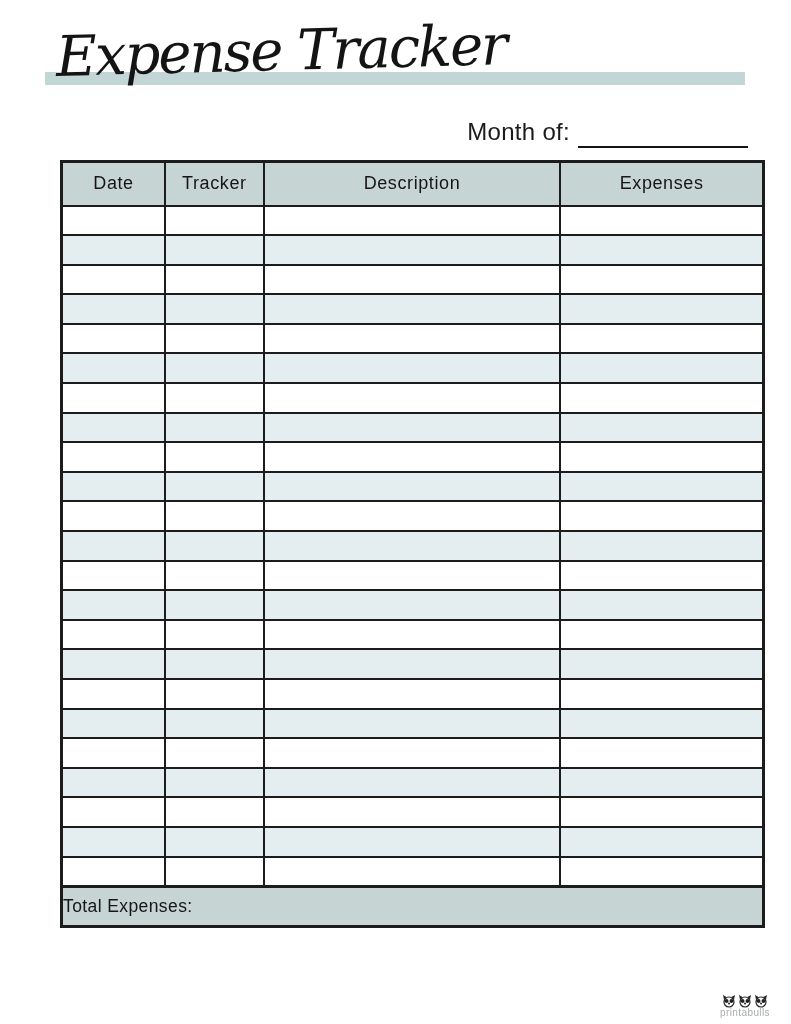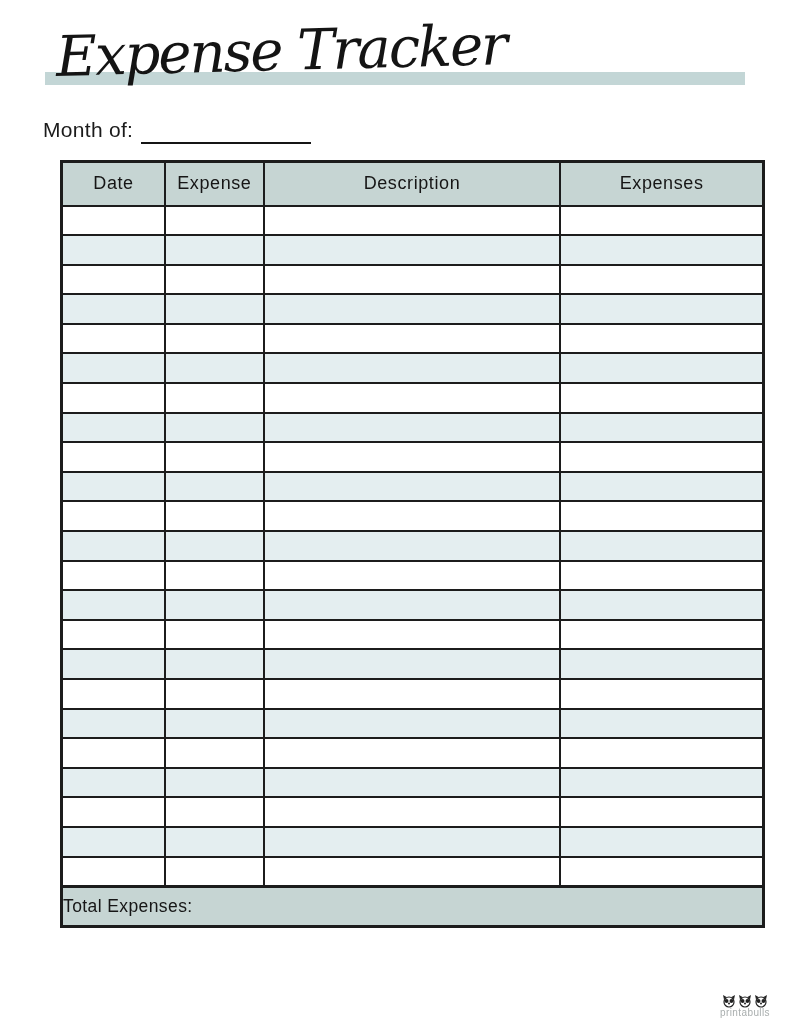--- a/index.html
+++ b/index.html
@@ -35,22 +35,23 @@
     transform: rotate(-1.5deg);
     white-space: nowrap;
   }
 
   
   .month-row {
     position: absolute;
     top: 118px; left: 43px;
     width: 705px;
     display: flex;
+    justify-content: flex-end;
     align-items: flex-end;
-    font-size: 21px;
+    font-size: 24px;
     letter-spacing: 0.3px;
     z-index: 2;
   }
   .month-label { padding-bottom: 2px; }
   .month-line {
     display: inline-block;
     width: 170px;
     height: 24px;
     margin-left: 8px;
     border-bottom: 2.5px solid #151515;
@@ -135,21 +136,21 @@
 <table class="expense-table">
   <colgroup>
     <col class="c-date">
       <col class="c-amount">
       <col class="c-description">
       <col class="c-category">
   </colgroup>
   <thead>
     <tr id="head-row">
         <th>Date</th>
-        <th>Expense</th>
+        <th>Tracker</th>
         <th>Description</th>
         <th>Expenses</th>
       </tr>
   </thead>
   <tbody id="table-body">
       <tr>
         <td></td>
         <td></td>
         <td></td>
         <td></td>

